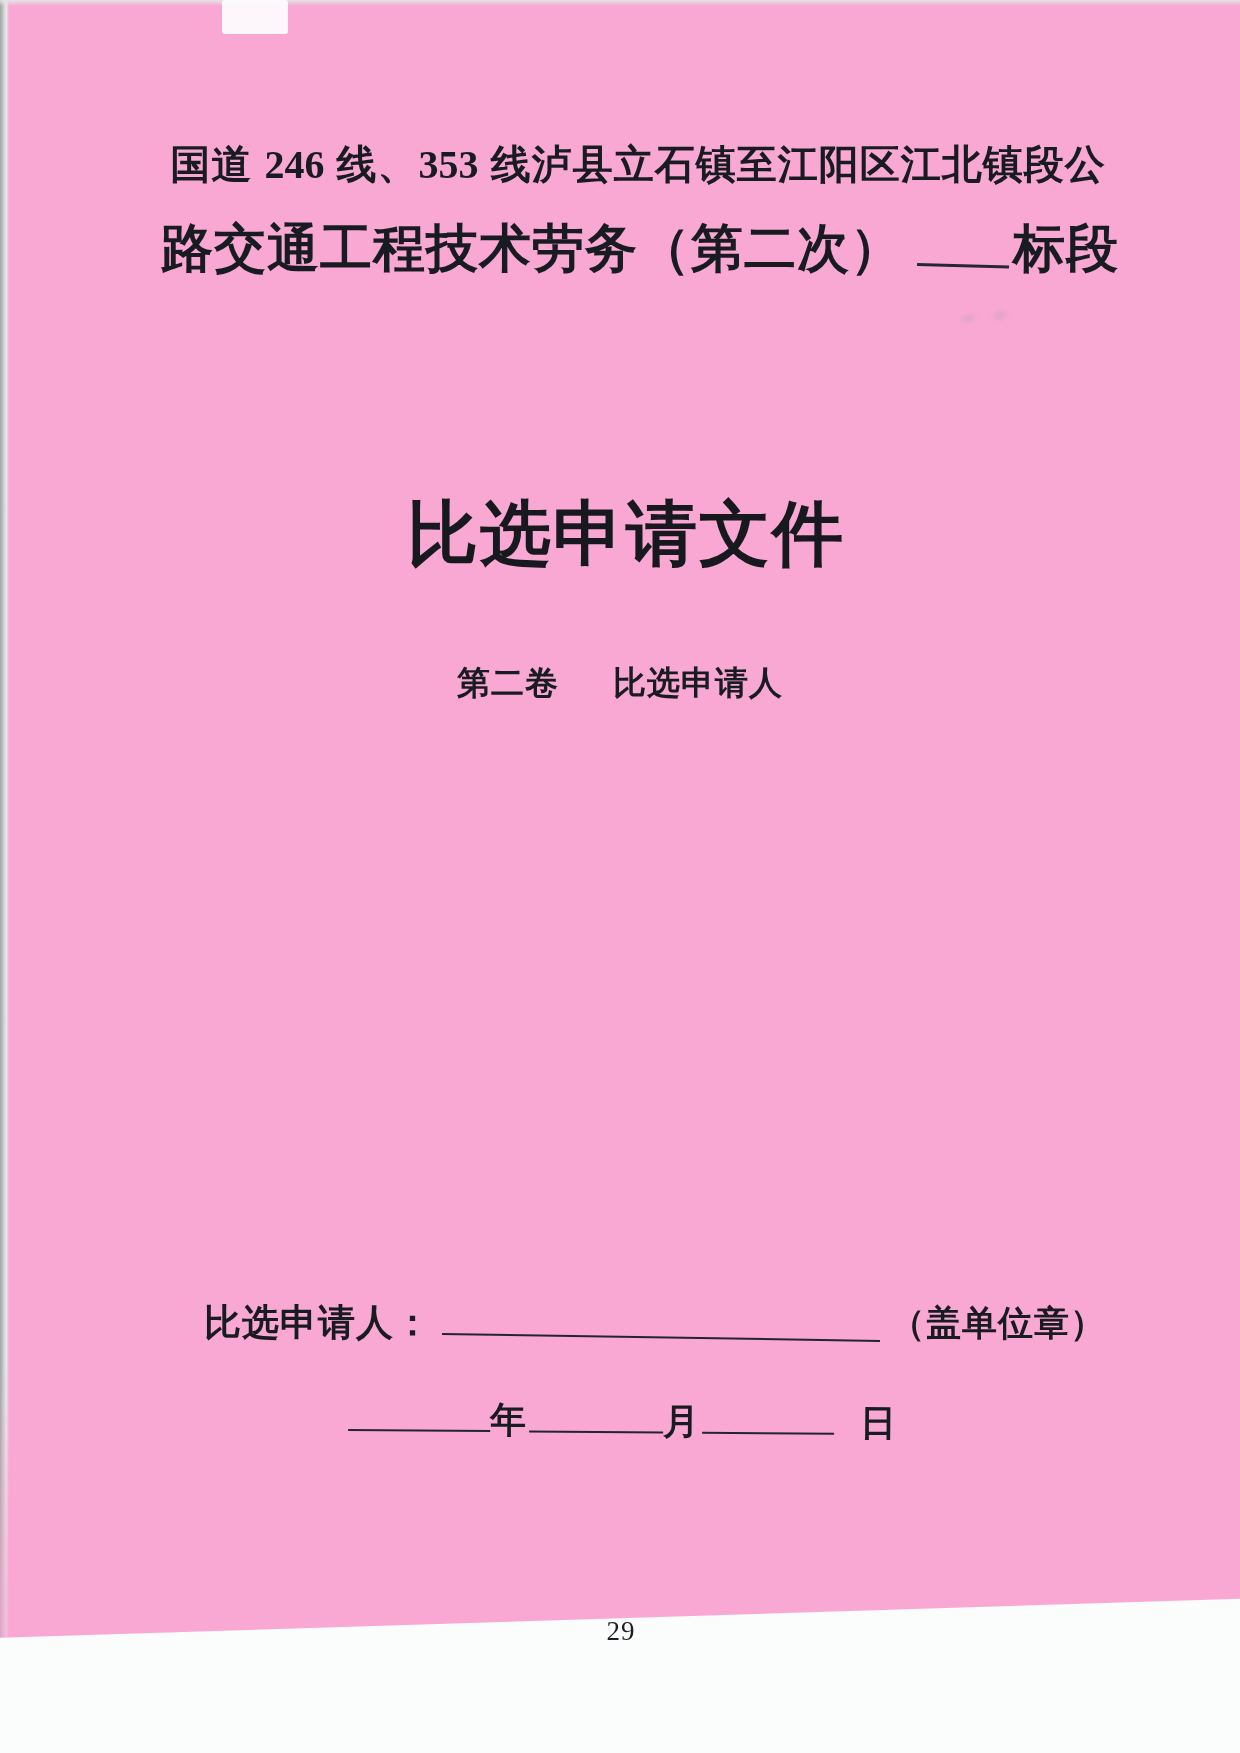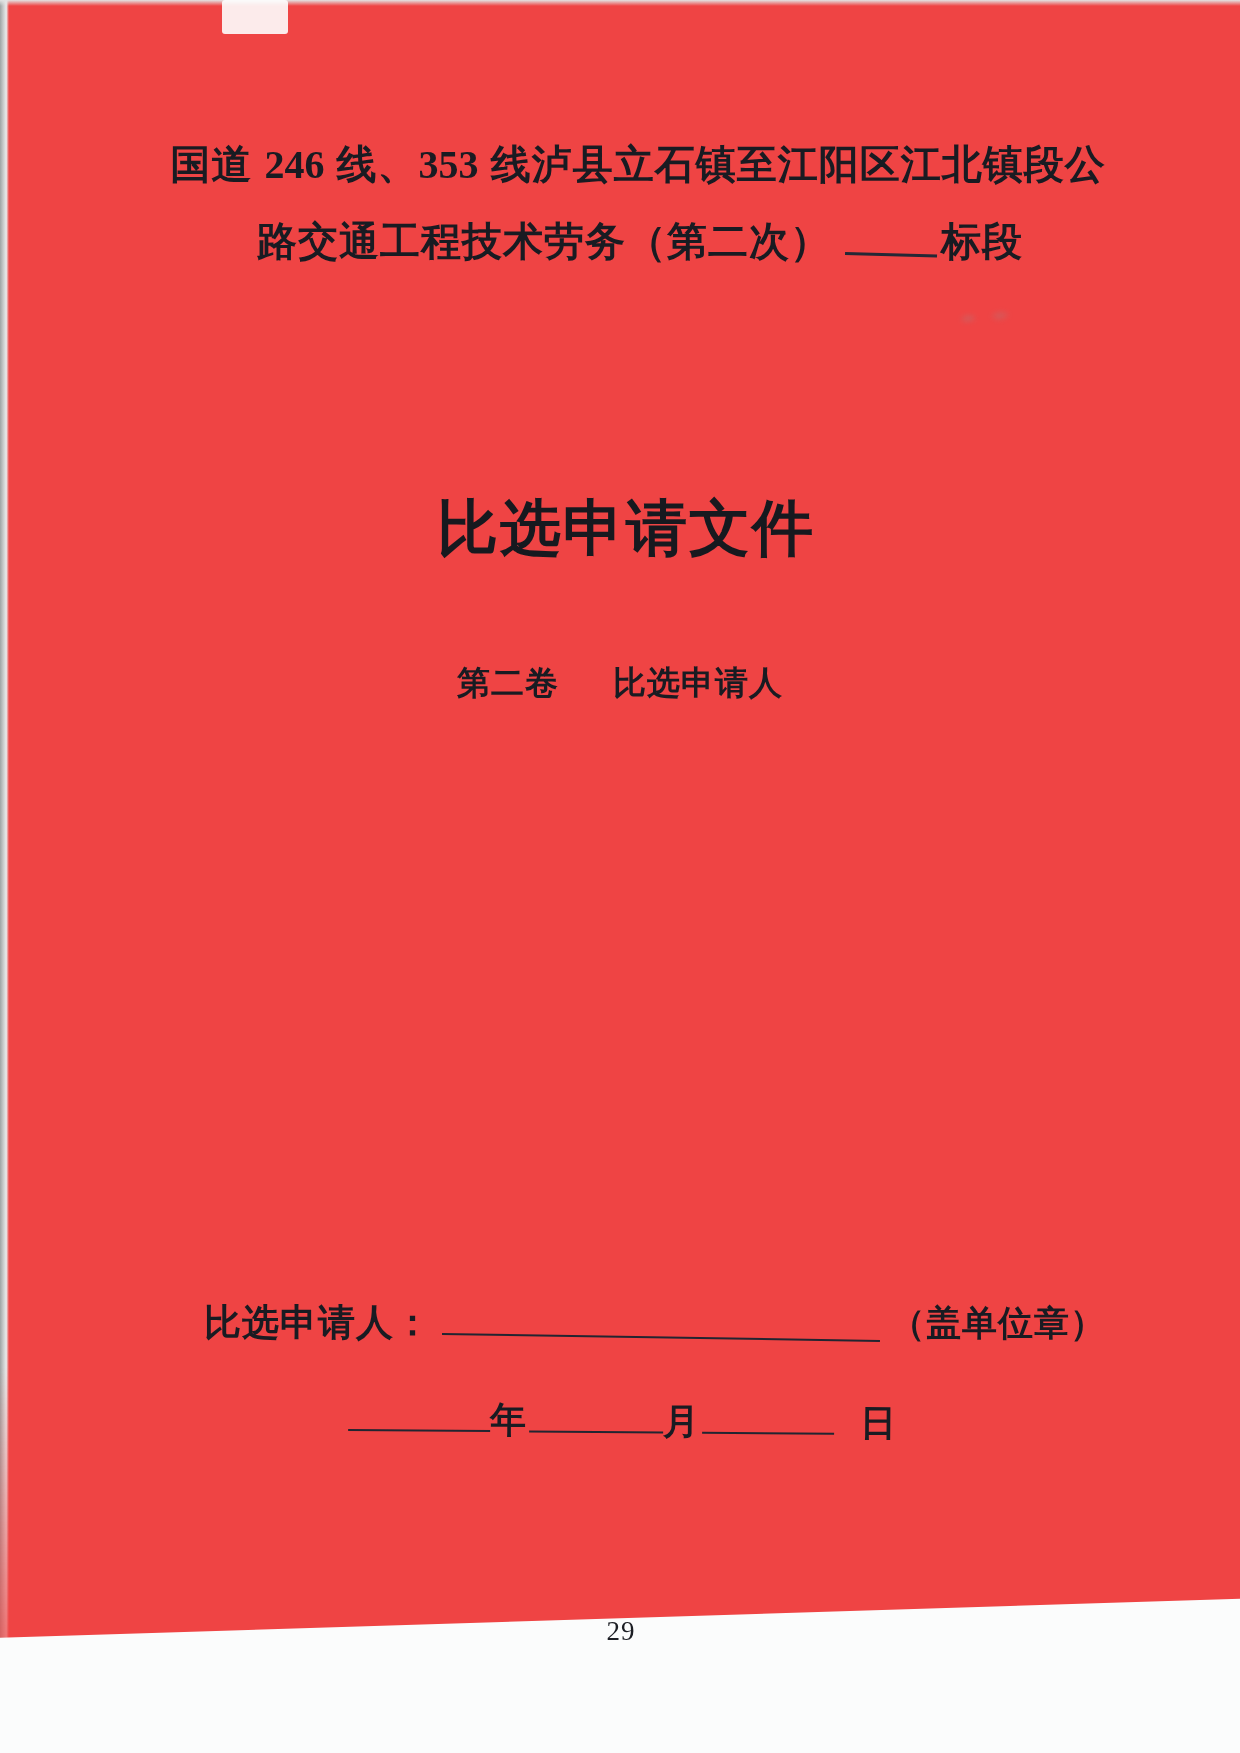--- a/index.html
+++ b/index.html
@@ -4,21 +4,21 @@
 <style>
   html,body{margin:0;padding:0;}
   body{
     width:1240px;height:1753px;
     font-family:"Liberation Sans", sans-serif;
     background:#eef0f0;
   }
   .page{
     position:relative;
     width:1240px;height:1753px;
-    background:#ef4444;
+    background:#f9a8d4;
     overflow:hidden;
     color:#191b22;
   }
   
   .scan-edge-left{
     position:absolute;left:0;top:0;width:9px;height:1753px;
     background:linear-gradient(to right,#9fa4a4 0,#c6c9c9 35%,#e9ebeb 70%,rgba(246,247,247,0) 100%);
     -webkit-mask-image:linear-gradient(to bottom,#000 78%,transparent 100%);
     mask-image:linear-gradient(to bottom,#000 78%,transparent 100%);
     z-index:0;
@@ -46,32 +46,32 @@
   
   .abs{position:absolute;z-index:1;}
   .t-line1{
     top:140px;left:0;width:100%;box-sizing:border-box;padding-left:36px;
     text-align:center;font-size:40px;font-weight:700;line-height:1.2;letter-spacing:1px;
     white-space:nowrap;
   }
   .t-line1 .num{font-family:"Liberation Serif",serif;font-weight:700;letter-spacing:0;}
   .t-line2{
     top:217px;left:0;width:100%;box-sizing:border-box;padding-left:40px;
-    text-align:center;font-size:40px;font-weight:700;line-height:1.2;letter-spacing:1px;
+    text-align:center;font-size:52px;font-weight:700;line-height:1.2;letter-spacing:1px;
     white-space:nowrap;
   }
   .blank-line2{
     display:inline-block;width:92px;height:34px;
     border-bottom:3px solid #242836;
     transform:rotate(1.6deg);transform-origin:left bottom;
     margin:0 4px 0 14px;vertical-align:baseline;
   }
   .main-title{
     top:495px;left:0;width:100%;box-sizing:border-box;padding-left:12px;
-    text-align:center;font-size:61px;font-weight:700;letter-spacing:2px;line-height:1.1;
+    text-align:center;font-size:71px;font-weight:700;letter-spacing:2px;line-height:1.1;
     white-space:nowrap;color:#17191f;
   }
   .subtitle{
     top:661px;left:0;width:100%;text-align:center;
     font-size:33px;font-weight:700;letter-spacing:1px;white-space:nowrap;
   }
   .subtitle .volume{margin-right:54px;margin-top:8px;}
   .applicant-row{
     top:1297px;left:204px;font-size:37px;font-weight:700;letter-spacing:1px;
     white-space:nowrap;

